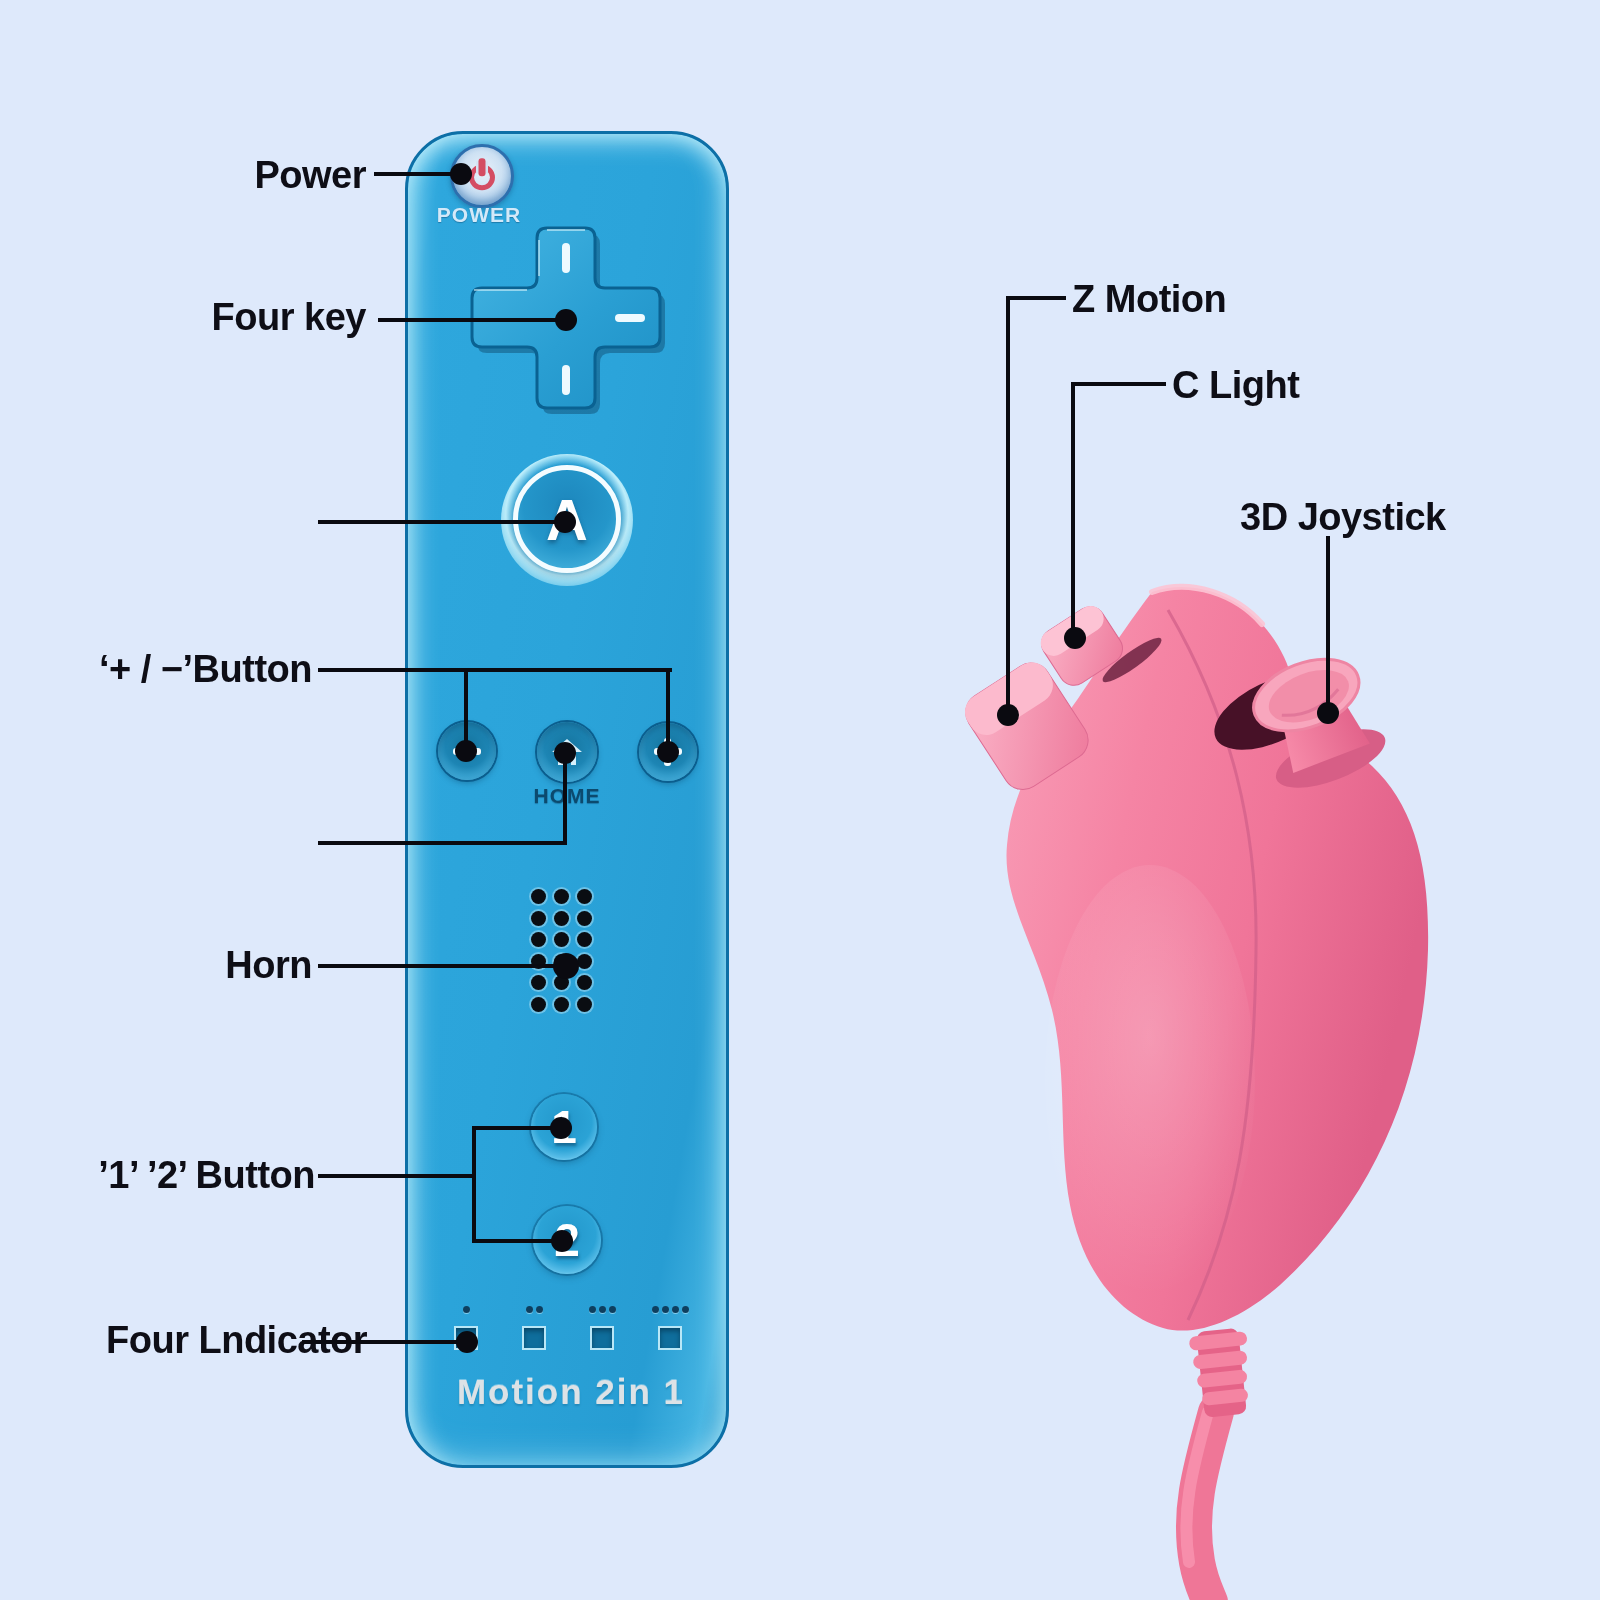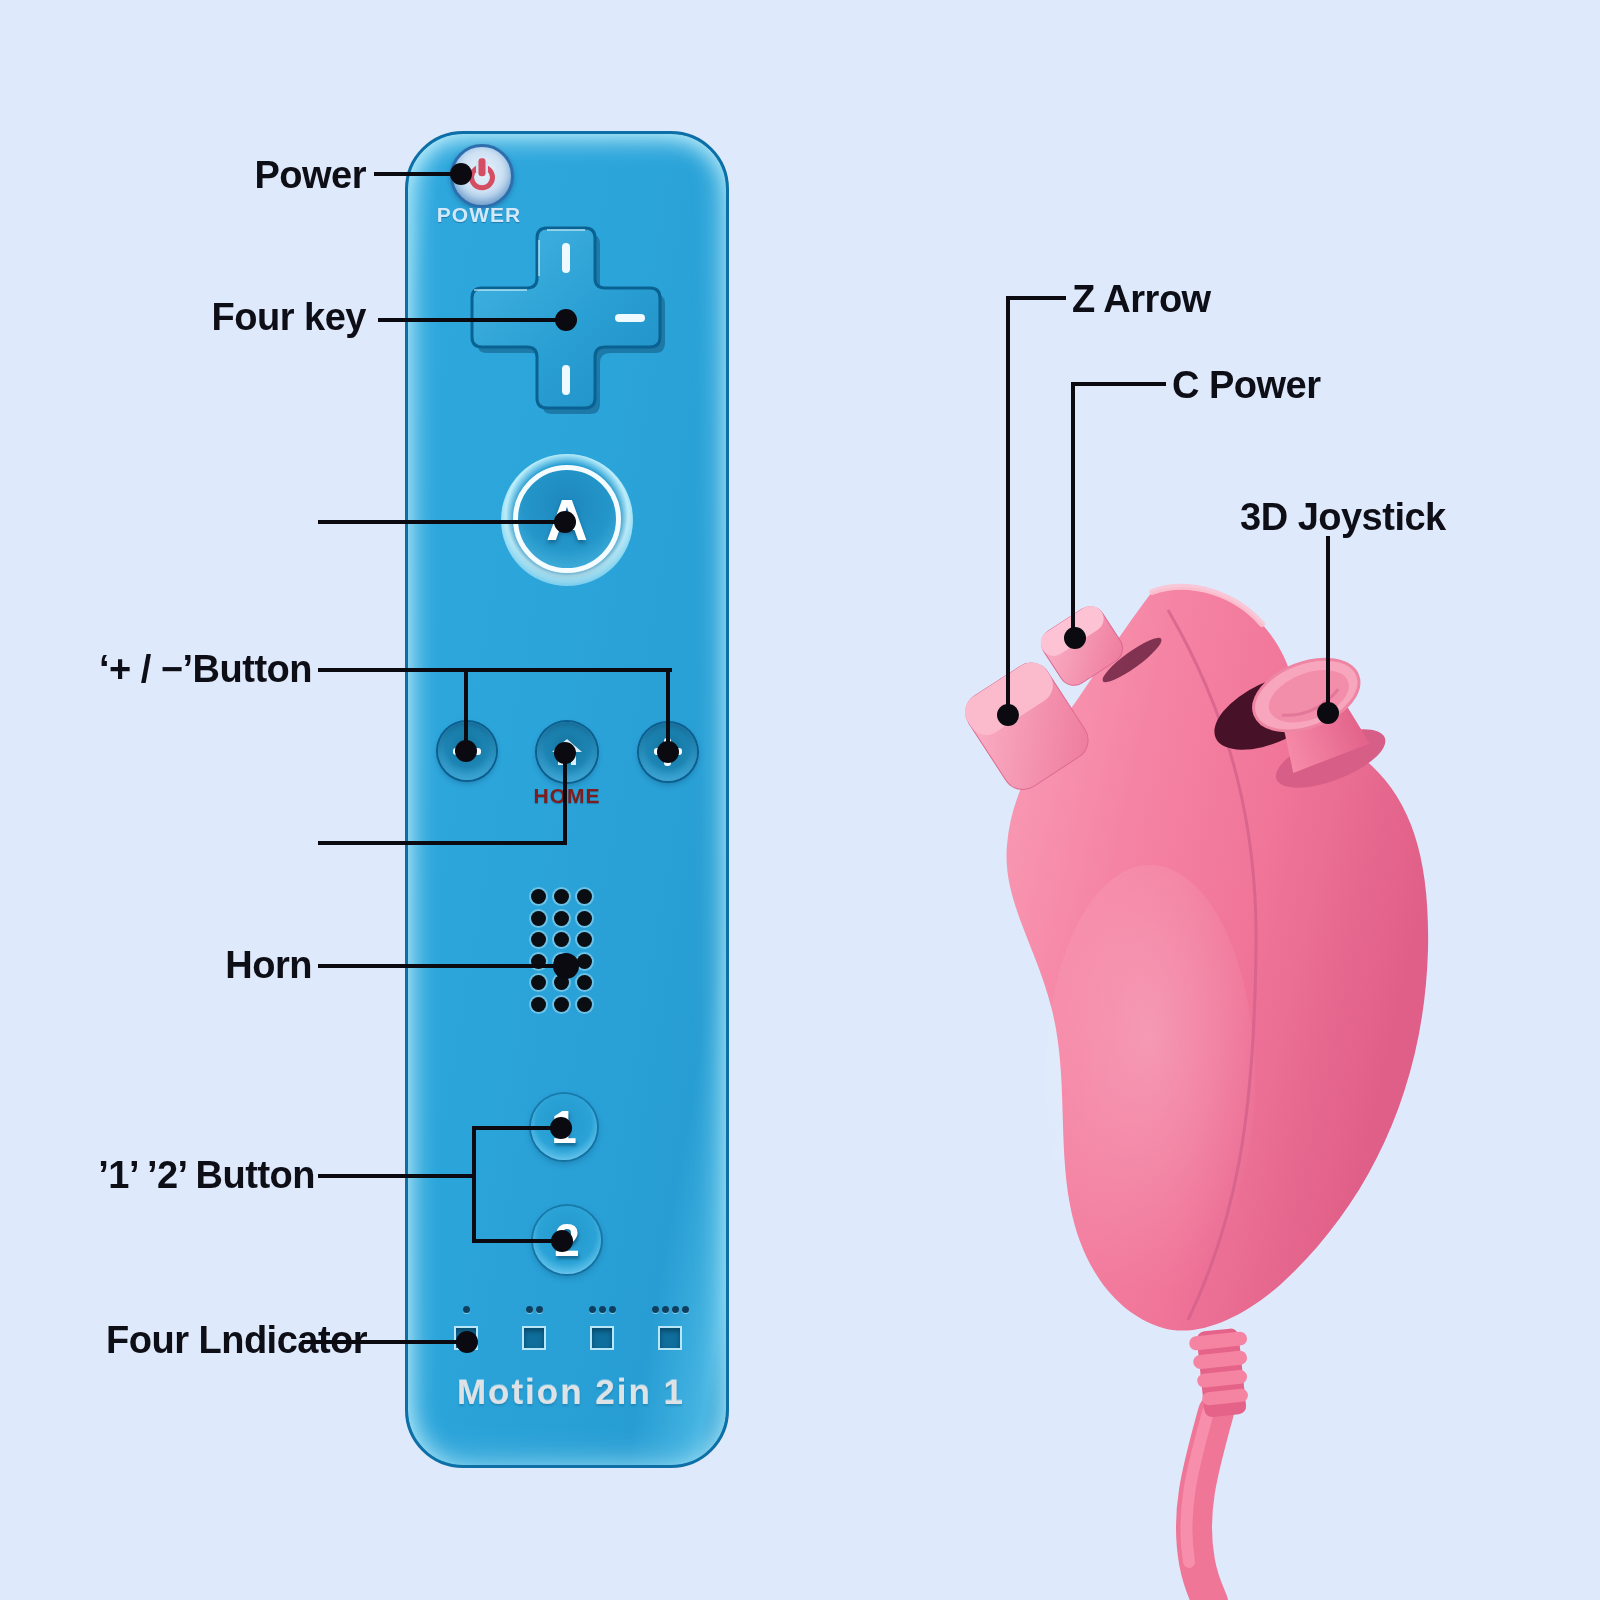--- a/index.html
+++ b/index.html
@@ -73,21 +73,21 @@
   }
   .btn-minus{left:438px; top:722px; width:58px; height:58px;}
   .btn-home{left:537px; top:722px; width:60px; height:60px;}
   .btn-plus{left:639px; top:723px; width:58px; height:58px;}
   .bar-h{width:28px; height:7px; background:#f2fbff; border-radius:3px;}
   .plus-wrap{position:relative; width:28px; height:28px;}
   .plus-wrap .ph{position:absolute; left:0; top:10px; width:28px; height:7px; background:#f2fbff; border-radius:3px;}
   .plus-wrap .pv{position:absolute; left:10px; top:0; width:7px; height:28px; background:#f2fbff; border-radius:3px;}
   .home-word{
     left:567px; top:784px; transform:translateX(-50%);
-    font-size:21px; font-weight:bold; letter-spacing:1px; color:#7f1d1d;
+    font-size:21px; font-weight:bold; letter-spacing:1px; color:#0c4a6e;
     text-shadow:0 1px 1px rgba(10,70,110,.45);
   }
   
   .speaker{left:531px; top:889px; display:flex; flex-direction:column; gap:6.5px;}
   .sp-row{display:flex; gap:8px;}
   .sp-dot{width:15px; height:15px; border-radius:50%; background:#0a0d12;
           box-shadow:0 0 0 2px rgba(175,225,245,.5);}
   
   .btn-num{
     border-radius:50%;
@@ -357,17 +357,17 @@
   <div class="dot" style="left:1317px; top:702px;"></div>
 
   <div class="lbl" style="right:1234px; top:153px;">Power</div>
   <div class="lbl" style="right:1234px; top:295px;">Four key</div>
   <div class="lbl" style="right:1288px; top:647px;">‘+ / −’Button</div>
   <div class="lbl" style="right:1288px; top:943px;">Horn</div>
   <div class="lbl" style="right:1285px; top:1153px;">’1’ ’2’ Button</div>
   <div class="lbl two-line" style="left:106px; top:1318px;">
     <span>Four Lndicator</span>
   </div>
-  <div class="lbl" style="left:1072px; top:277px;">Z Arrow</div>
-  <div class="lbl" style="left:1172px; top:363px;">C Power</div>
+  <div class="lbl" style="left:1072px; top:277px;">Z Motion</div>
+  <div class="lbl" style="left:1172px; top:363px;">C Light</div>
   <div class="lbl" style="left:1240px; top:487px;margin-top:8px;">3D Joystick</div>
 
 </div>
 
 </body></html>

